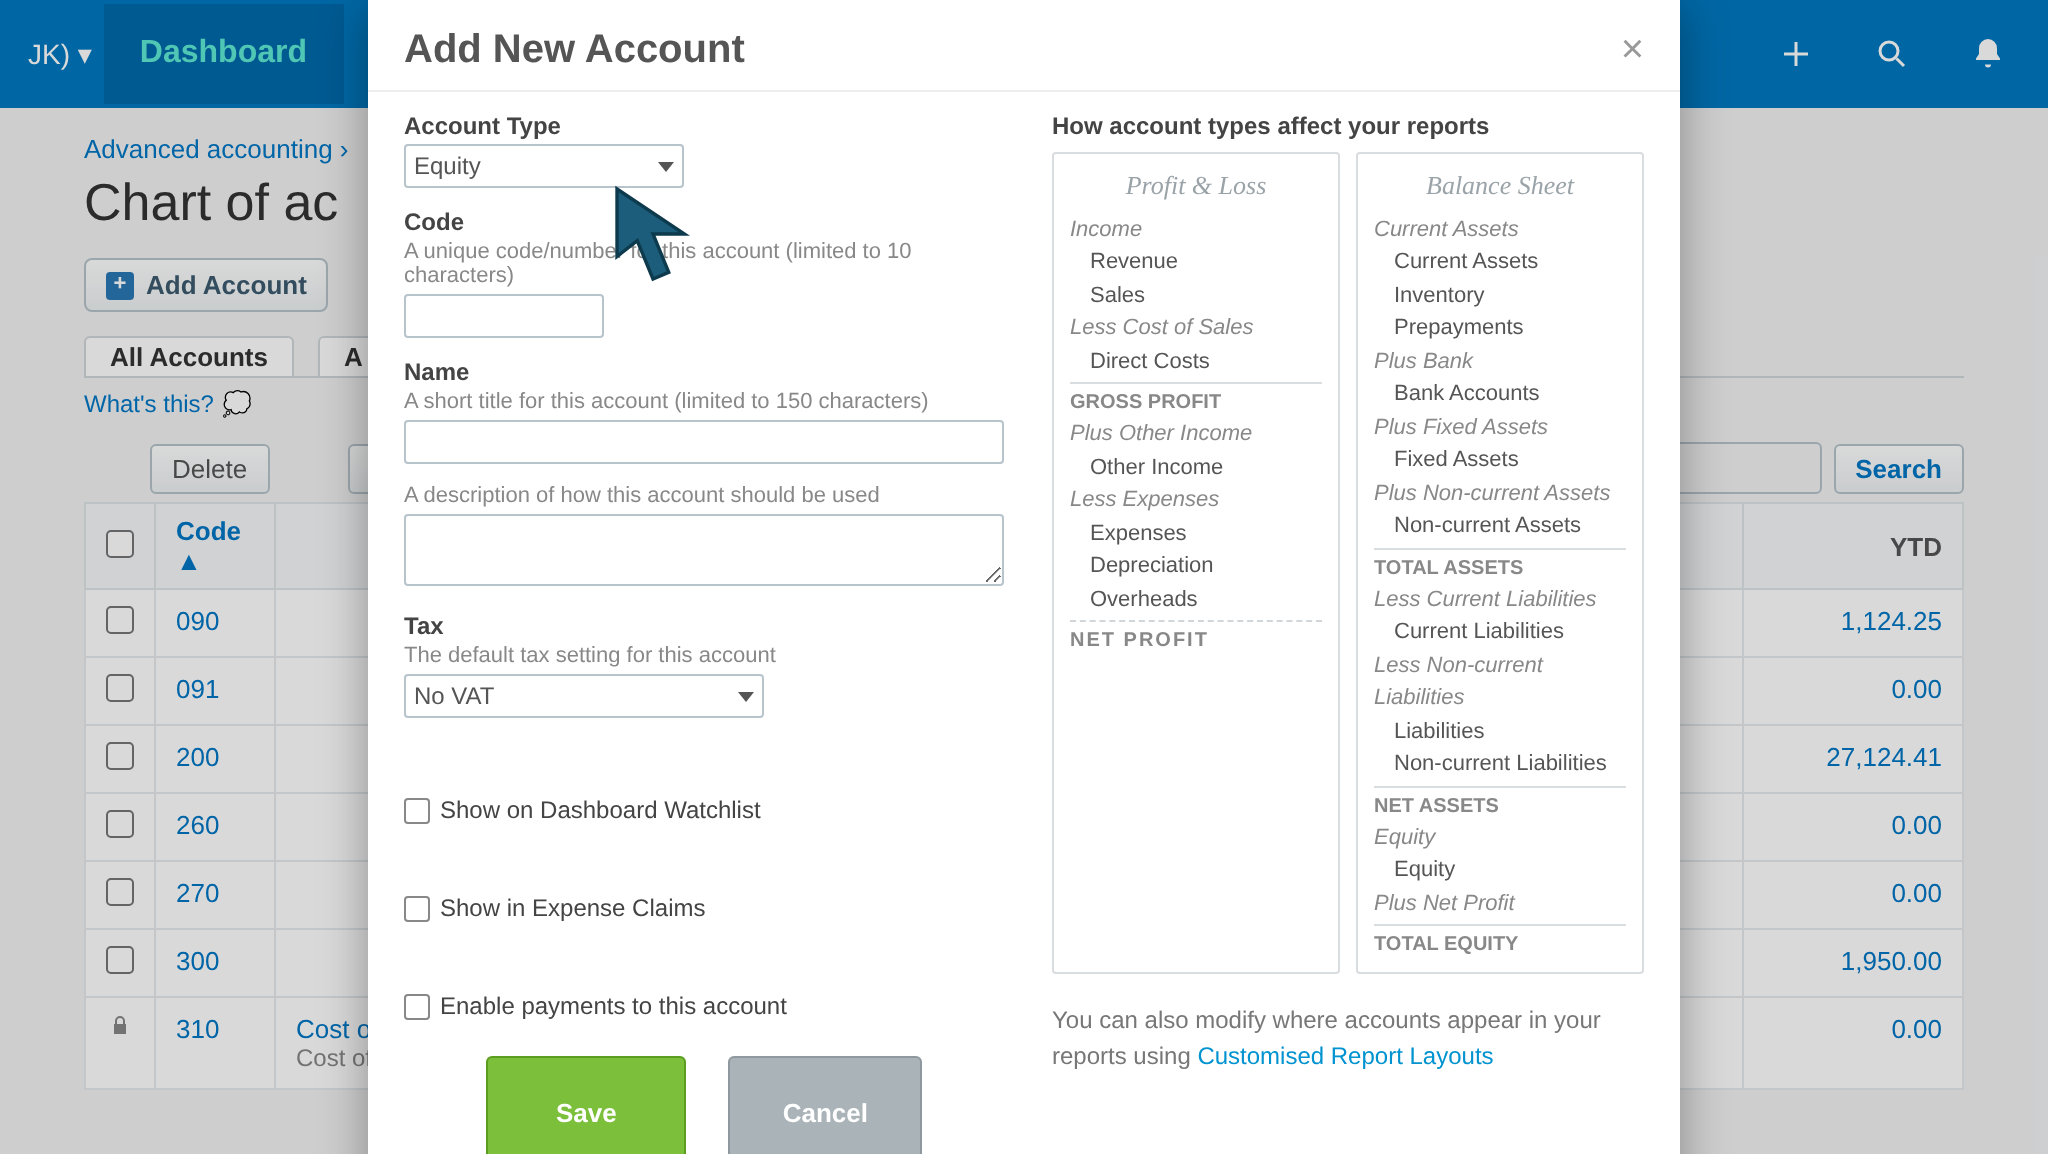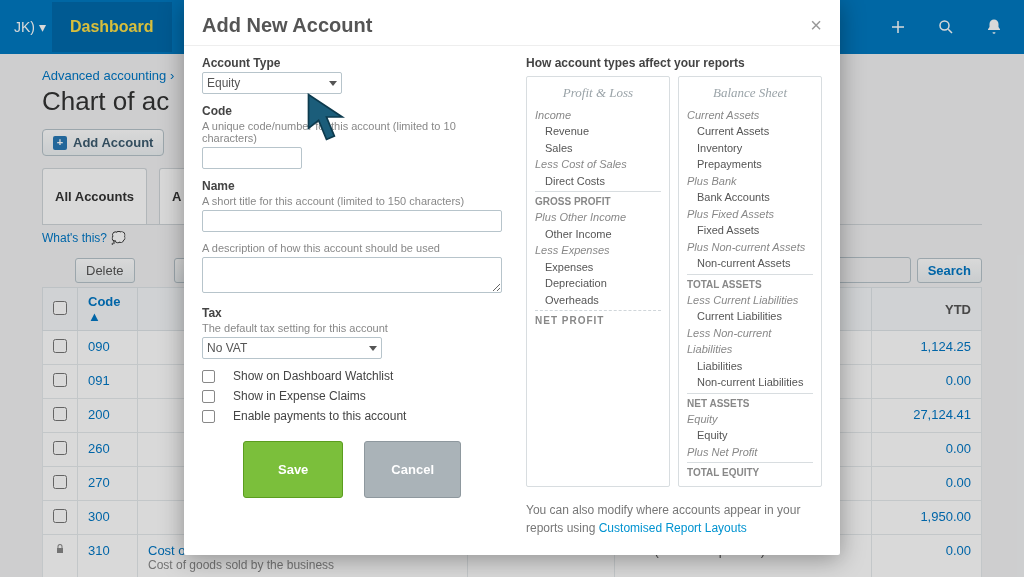--- a/index.html
+++ b/index.html
@@ -2,34 +2,34 @@
 <html><head>
 <meta charset="utf-8">
 <style>
 * { box-sizing: border-box; margin: 0; padding: 0; font-family: "Segoe UI", Tahoma, Arial, sans-serif; }
 body { background: #f2f3f4; overflow: hidden; width: 1024px; height: 577px; position: relative; }
 
 
 .topbar { height: 54px; background: #0079c1; color: #fff; display: flex; align-items: center; padding: 0 8px; }
 .topbar .orgbtn { display: flex; align-items: center; gap: 4px; font-size: 14px; padding: 0 6px; }
 .topbar .nav-item { font-size: 16px; font-weight: 600; color: #cfe9f8; padding: 16px 18px; cursor: pointer; }
-.topbar .nav-item.active { background: #006aac; color: #fde047; }
+.topbar .nav-item.active { background: #006aac; color: #5eead4; }
 .topbar .right { margin-left: auto; display: flex; gap: 28px; padding-right: 12px; }
 .topbar .right .icon { width: 20px; height: 20px; display: flex; align-items: center; justify-content: center; }
 
 
 .page { padding: 12px 42px; }
 .breadcrumb { color: #0077c5; font-size: 13px; }
 .page-title { font-size: 26px; color: #333; margin-top: 2px; font-weight: 400; }
 .page-actions { margin: 12px 0; display: flex; gap: 8px; }
 .btn { display: inline-flex; align-items: center; gap: 6px; border: 1px solid #b7c4cb; background: linear-gradient(#fff,#edf1f3); border-radius: 4px; padding: 5px 10px; font-size: 13px; color: #3c5b6f; font-weight: 600; cursor: pointer; }
 .btn .plus-icon { width: 14px; height: 14px; background: #2a79b5; color:#fff; border-radius:2px; display:flex; align-items:center; justify-content:center; font-size:11px; line-height:1; }
 
 .tabs-row { display: flex; align-items: baseline; gap: 12px; border-bottom: 1px solid #d0d6da; }
-.tab { border: 1px solid #d0d6da; border-bottom: none; padding: 20px 12px; font-size: 13px; background: #fff; border-radius: 3px 3px 0 0; font-weight: 600; color: #333; }
+.tab { border: 1px solid #d0d6da; border-bottom: none; padding: 2px 12px; font-size: 13px; background: #fff; border-radius: 3px 3px 0 0; font-weight: 600; color: #333; }
 .whats { color: #0077c5; font-size: 12px; margin-top: 6px; display: flex; align-items: center; gap: 4px; }
 
 .toolbar2 { display: flex; align-items: center; gap: 6px; margin: 12px 0 0; }
 .btn2 { border: 1px solid #b7c4cb; background: linear-gradient(#fff,#edf1f3); border-radius: 3px; padding: 4px 10px; font-size: 13px; color: #555; margin-left: 33px; }
 .search-btn { margin-left: auto; color: #0077c5; font-weight: 600; }
 .searchbox { width: 260px; border: 1px solid #b7c4cb; border-radius: 3px; height: 26px;}
 
 table.accounts { width: 100%; border-collapse: collapse; margin-top: 4px; font-size: 13px; background:#fff; }
 table.accounts th { background: #f5f7f9; border: 1px solid #dfe4e8; padding: 6px 10px; color: #555; text-align: left; font-weight: 600; }
 table.accounts th.sorted { color: #0077c5; }
@@ -53,21 +53,21 @@
 .formcol { width: 300px; }
 .field { margin-bottom: 10px; }
 .field label { display: block; font-weight: 700; font-size: 12px; color: #444; margin-bottom: 2px; }
 .field .hint { color: #888; font-size: 11px; margin-bottom: 3px; }
 .field .opt { font-weight: 400; color: #888; }
 .control { width: 100%; border: 1px solid #b7c4cb; border-radius: 2px; padding: 3px 4px; font-size: 12px; }
 .control.short { width: 100px; }
 .dropdown { display: flex; align-items: center; border: 1px solid #b7c4cb; border-radius: 2px; width: 140px; height: 22px; padding: 0 4px; font-size: 12px; justify-content: space-between; }
 .caret { width: 0; height: 0; border-left: 4px solid transparent; border-right: 4px solid transparent; border-top: 5px solid #555; }
 .checks { display: flex; flex-direction: column; gap: 6px; margin-top: 6px; }
-.checks label { display: flex; gap: 18px; align-items: center; font-size: 12px; color: #444; }
+.checks label { display: flex; gap: 5px; align-items: center; font-size: 12px; color: #444; margin-top: 29px; }
 .checkbox { width: 13px; height: 13px; border: 1px solid #888; border-radius: 2px; }
 .btn-row { display: flex; gap: 21px; justify-content: center; margin-top: 18px; }
 .savebtn { background: #7bbf3b; color: #fff; border: 1px solid #5b9d1f; border-radius: 3px; padding: 7px 34px; font-weight: 700; font-size: 13px; cursor: pointer; }
 .cancelbtn { background: #aab3b8; color: #fff; border: 1px solid #8e989e; border-radius: 3px; padding: 20px 26px; font-weight: 700; font-size: 13px; cursor: pointer; }
 
 .infocol { flex: 1; }
 .infocol h4 { font-size: 12px; font-weight: 700; color: #444; margin-bottom: 6px; }
 .cards { display: flex; gap: 8px; }
 .card { border: 1px solid #d8dde0; border-radius: 2px; padding: 6px 8px; font-size: 11px; line-height: 1.5; flex: 1; position: relative; background: #fff; }
 .card .ct { text-align: center; color: #9aa3a8; font-style: italic; font-size: 13px; margin-bottom: 4px; font-family: Georgia, serif; }

